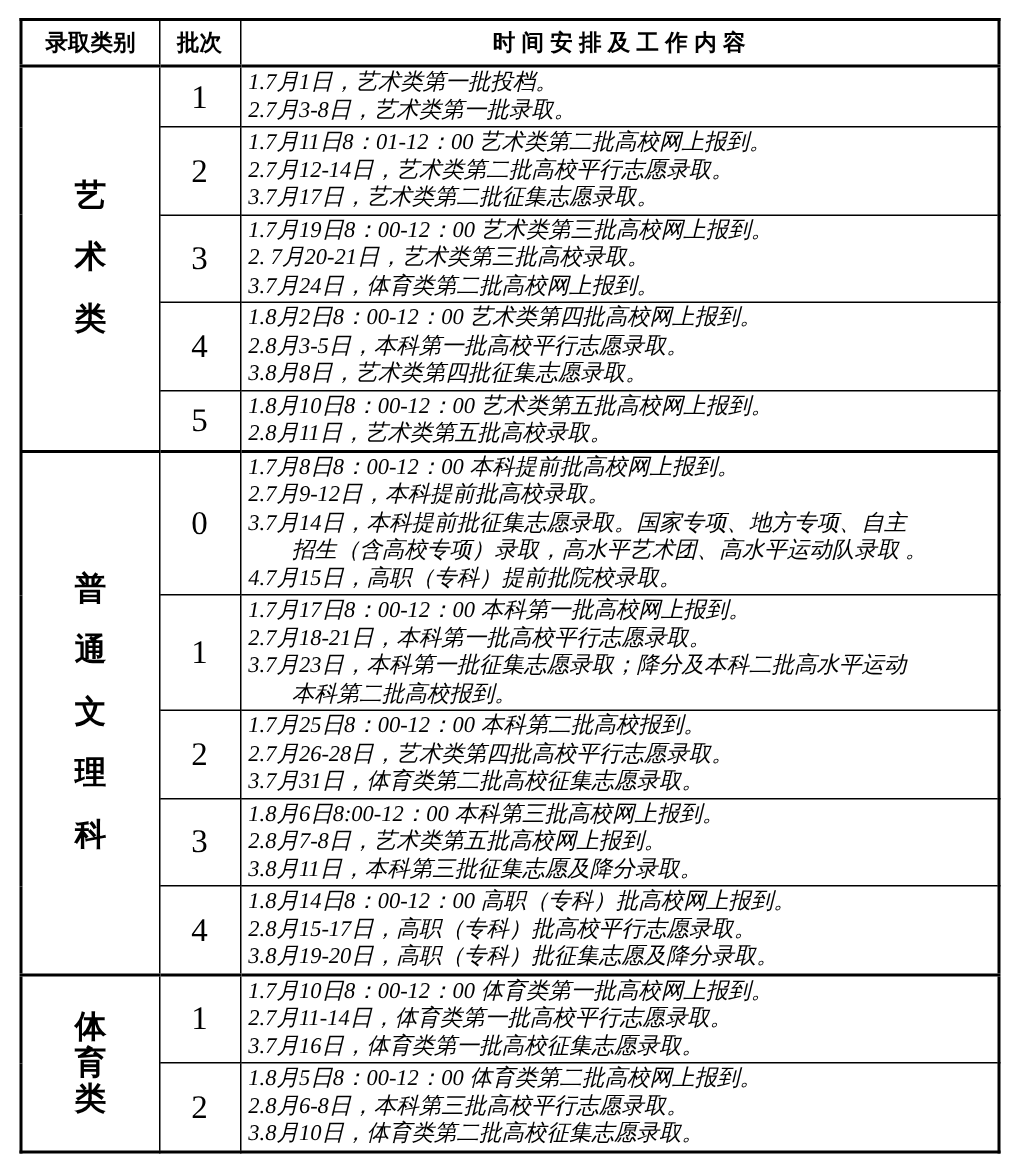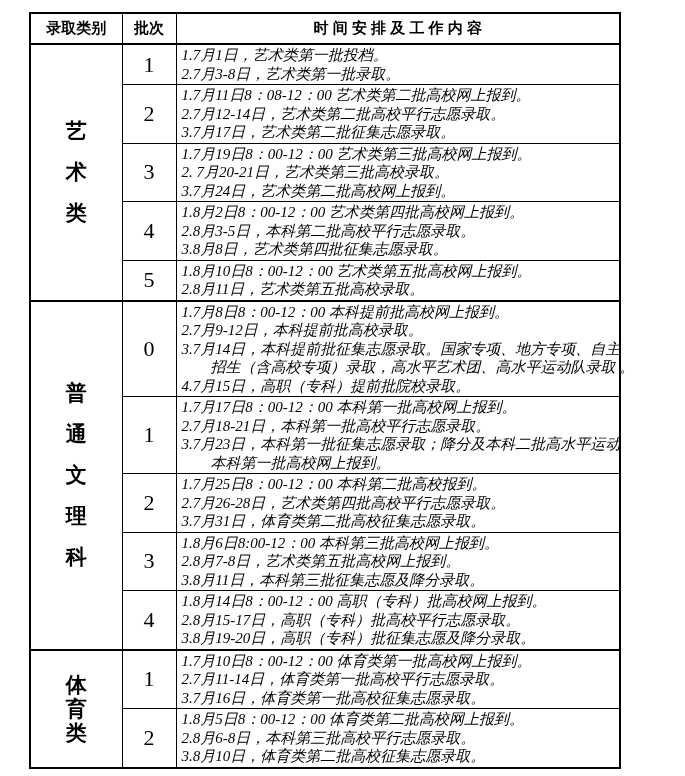--- a/index.html
+++ b/index.html
@@ -2,21 +2,21 @@
 <html><head>
 <meta charset="utf-8">
 <style>
   html,body{margin:0;padding:0;background:#fff;}
   body{
     width:685px;height:776px;position:relative;
     font-family:"Liberation Serif","DejaVu Serif",serif;
     color:#000;
   }
   .sched-table{
-    position:absolute;left:29px;top:12px;width:592px;
+    position:absolute;left:13px;top:12px;width:654px;
     border-collapse:collapse;table-layout:fixed;
     border:2px solid #000;
   }
   .sched-table td,.sched-table th{border:1px solid #000;}
   .sched-table th{
     height:27px;
     font-family:"Liberation Sans","DejaVu Sans",sans-serif;
     font-weight:bold;font-size:15px;
     border-bottom:2px solid #000;
     text-align:center;vertical-align:middle;padding:1px 2px;
@@ -70,38 +70,38 @@
     </td>
     <td class="batch">1</td>
     <td class="content">
       <div class="line">1.7月1日，艺术类第一批投档。</div>
       <div class="line">2.7月3-8日，艺术类第一批录取。</div>
     </td>
   </tr>
   <tr>
     <td class="batch">2</td>
     <td class="content">
-      <div class="line">1.7月11日8：08-12：00 艺术类第二批高校网上报到。</div>
+      <div class="line">1.7月11日8：01-12：00 艺术类第二批高校网上报到。</div>
       <div class="line">2.7月12-14日，艺术类第二批高校平行志愿录取。</div>
       <div class="line">3.7月17日，艺术类第二批征集志愿录取。</div>
     </td>
   </tr>
   <tr>
     <td class="batch">3</td>
     <td class="content">
       <div class="line">1.7月19日8：00-12：00 艺术类第三批高校网上报到。</div>
       <div class="line">2. 7月20-21日，艺术类第三批高校录取。</div>
-      <div class="line">3.7月24日，艺术类第二批高校网上报到。</div>
+      <div class="line">3.7月24日，体育类第二批高校网上报到。</div>
     </td>
   </tr>
   <tr>
     <td class="batch">4</td>
     <td class="content">
       <div class="line">1.8月2日8：00-12：00 艺术类第四批高校网上报到。</div>
-      <div class="line">2.8月3-5日，本科第二批高校平行志愿录取。</div>
+      <div class="line">2.8月3-5日，本科第一批高校平行志愿录取。</div>
       <div class="line">3.8月8日，艺术类第四批征集志愿录取。</div>
     </td>
   </tr>
   <tr>
     <td class="batch">5</td>
     <td class="content">
       <div class="line">1.8月10日8：00-12：00 艺术类第五批高校网上报到。</div>
       <div class="line">2.8月11日，艺术类第五批高校录取。</div>
     </td>
   </tr>
@@ -124,21 +124,21 @@
       <div class="line cont">招生（含高校专项）录取，高水平艺术团、高水平运动队录取 。</div>
       <div class="line">4.7月15日，高职（专科）提前批院校录取。</div>
     </td>
   </tr>
   <tr>
     <td class="batch">1</td>
     <td class="content">
       <div class="line">1.7月17日8：00-12：00 本科第一批高校网上报到。</div>
       <div class="line">2.7月18-21日，本科第一批高校平行志愿录取。</div>
       <div class="line">3.7月23日，本科第一批征集志愿录取；降分及本科二批高水平运动</div>
-      <div class="line cont">本科第一批高校网上报到。</div>
+      <div class="line cont">本科第二批高校报到。</div>
     </td>
   </tr>
   <tr>
     <td class="batch">2</td>
     <td class="content">
       <div class="line">1.7月25日8：00-12：00 本科第二批高校报到。</div>
       <div class="line">2.7月26-28日，艺术类第四批高校平行志愿录取。</div>
       <div class="line">3.7月31日，体育类第二批高校征集志愿录取。</div>
     </td>
   </tr>

